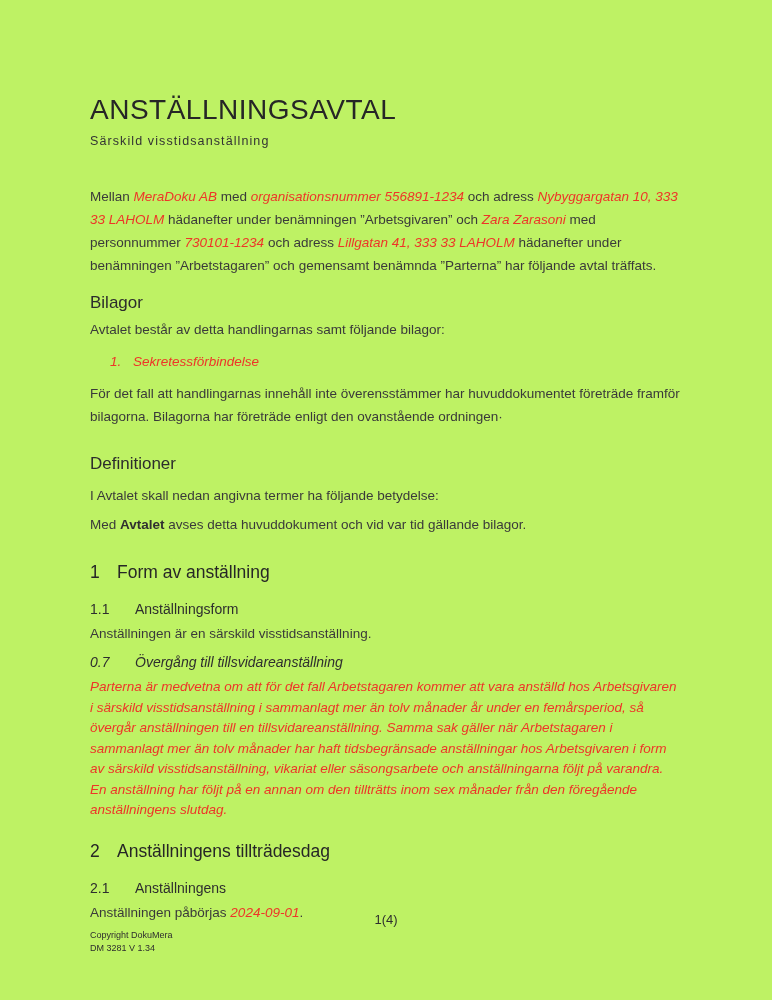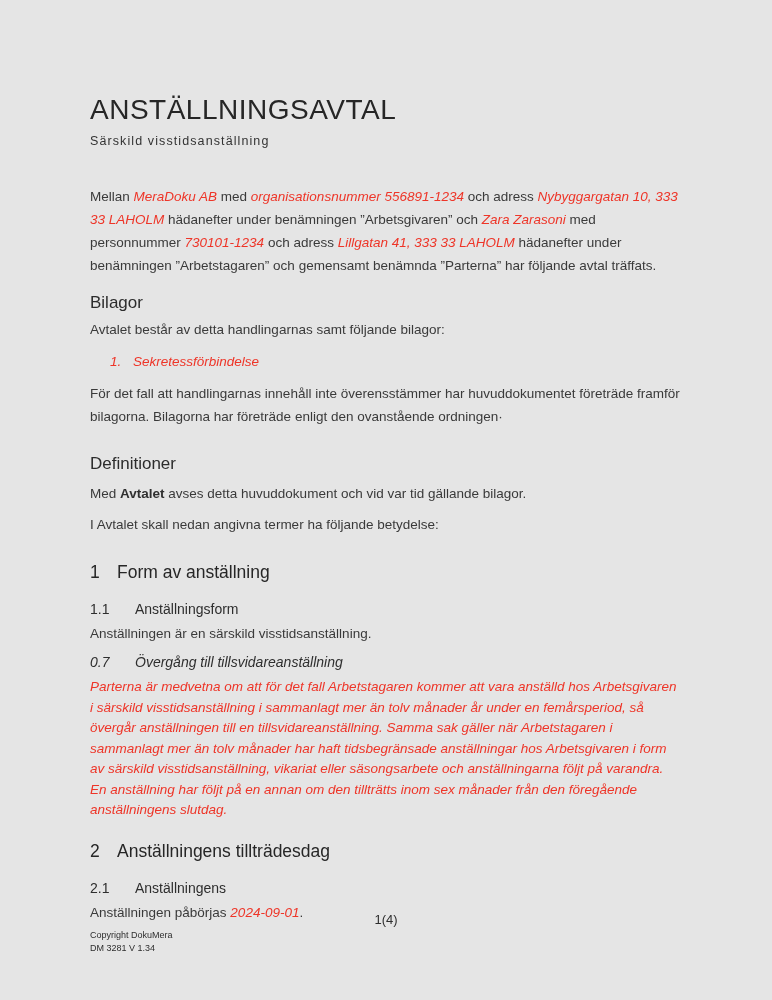--- a/index.html
+++ b/index.html
@@ -1,20 +1,20 @@
 <!DOCTYPE html>
 <html lang="sv"><head>
 <meta charset="utf-8">
 <style>
   html, body { margin: 0; padding: 0; background: #ffffff; }
   .page {
     position: relative;
     width: 772px;
     height: 1000px;
-    background: #e5e5e5;
+    background: #bef264;
     font-family: "Liberation Sans", sans-serif;
     color: #3a3a3a;
     box-sizing: border-box;
     padding: 92px 90px 0 90px;
     overflow: hidden;
   }
   .red { color: #ee3528; font-style: italic; }
 
   .doc-title {
     font-size: 28px;
@@ -111,22 +111,22 @@
   <p class="body-text intro-par"><span>Mellan </span><span class="red">MeraDoku AB</span><span> med </span><span class="red">organisationsnummer 556891-1234</span><span> och adress </span><span class="red">Nybyggargatan 10, 333 33 LAHOLM</span><span> hädanefter under benämningen ”Arbetsgivaren” och </span><span class="red">Zara Zarasoni</span><span> med personnummer </span><span class="red">730101-1234</span><span> och adress </span><span class="red">Lillgatan 41, 333 33 LAHOLM</span><span> hädanefter under benämningen ”Arbetstagaren” och gemensamt benämnda ”Parterna” har följande avtal träffats.</span></p>
 
   <h2 class="h-section h-bilagor">Bilagor</h2>
   <p class="body-text mt-3">Avtalet består av detta handlingarnas samt följande bilagor:</p>
 
   <p class="list-item red"><span class="num">1.</span><span>Sekretessförbindelse</span></p>
 
   <p class="body-text mt-10">För det fall att handlingarnas innehåll inte överensstämmer har huvuddokumentet företräde framför bilagorna. Bilagorna har företräde enligt den ovanstående ordningen·</p>
 
   <h2 class="h-section h-definitioner">Definitioner</h2>
+  <p class="body-text mt-8">I Avtalet skall nedan angivna termer ha följande betydelse:</p>
   <p class="body-text mt-6"><span>Med </span><b>Avtalet</b><span> avses detta huvuddokument och vid var tid gällande bilagor.</span></p>
-  <p class="body-text mt-8">I Avtalet skall nedan angivna termer ha följande betydelse:</p>
 
   <h2 class="h-numbered"><span class="num">1</span><span>Form av anställning</span></h2>
 
   <h3 class="h-sub"><span class="num">1.1</span><span>Anställningsform</span></h3>
   <p class="body-text mt-3">Anställningen är en särskild visstidsanställning.</p>
 
   <h3 class="h-sub red" style="margin-top:7px;"><span class="num">0.7</span><span>Övergång till tillsvidareanställning</span></h3>
   <p class="body-text tight red">Parterna är medvetna om att för det fall Arbetstagaren kommer att vara anställd hos Arbetsgivaren i särskild visstidsanställning i sammanlagt mer än tolv månader år under en femårsperiod, så övergår anställningen till en tillsvidareanställning. Samma sak gäller när Arbetstagaren i sammanlagt mer än tolv månader har haft tidsbegränsade anställningar hos Arbetsgivaren i form av särskild visstidsanställning, vikariat eller säsongsarbete och anställningarna följt på varandra. En anställning har följt på en annan om den tillträtts inom sex månader från den föregående anställningens slutdag.</p>
 
   <h2 class="h-numbered" style="margin-top:18px;"><span class="num">2</span><span>Anställningens tillträdesdag</span></h2>

